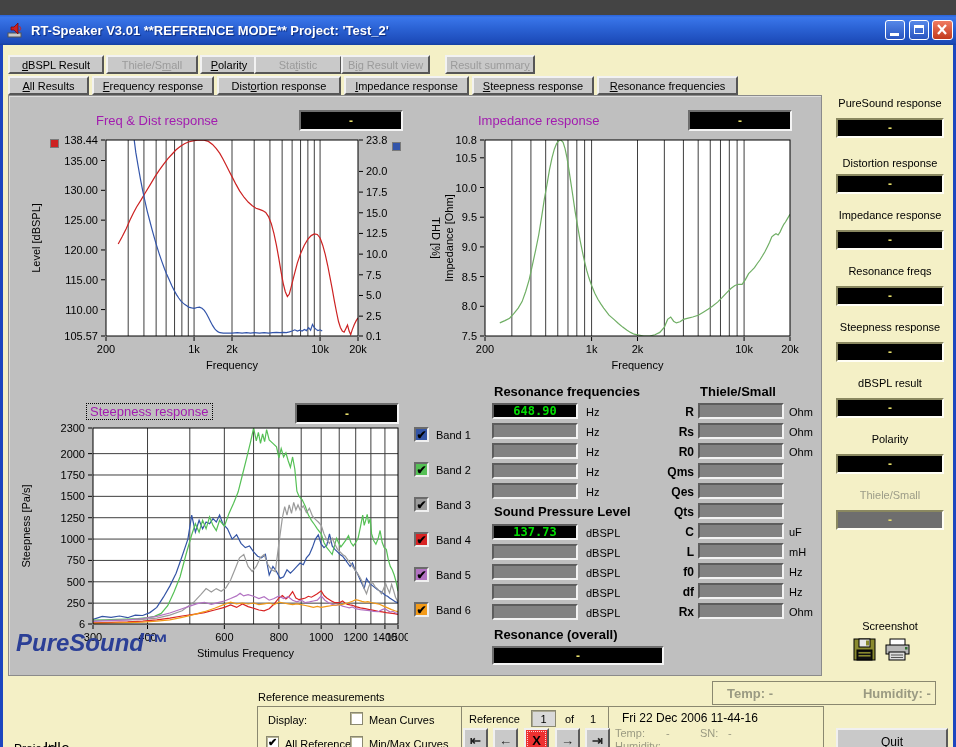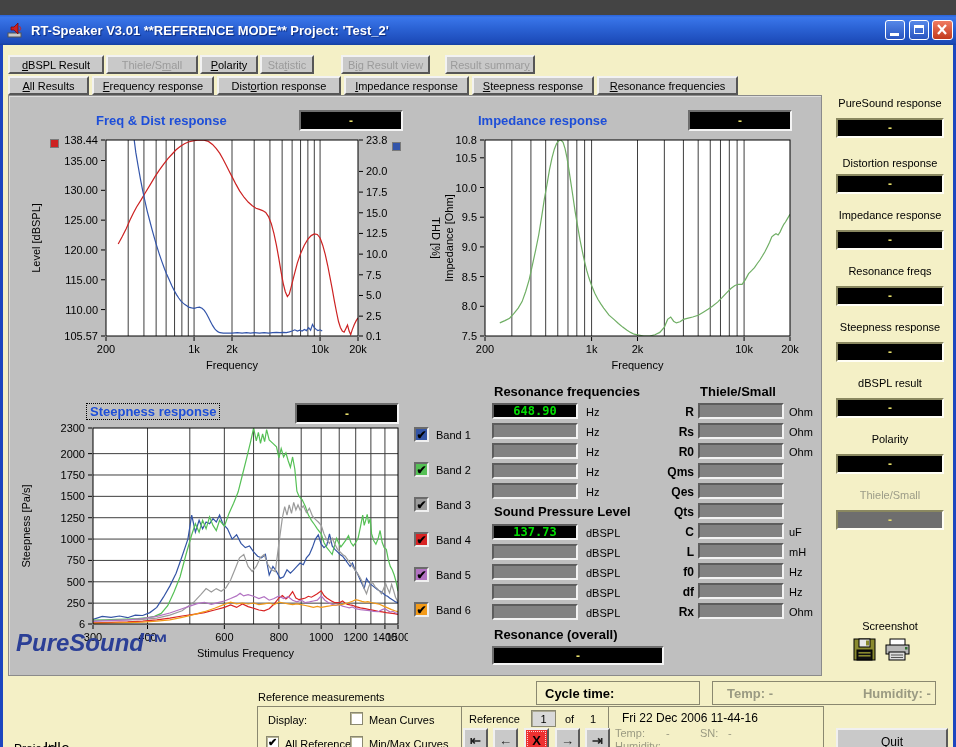--- a/index.html
+++ b/index.html
@@ -22,21 +22,21 @@
   
   .tab{position:absolute;height:19px;background:#c9c9c9;font-size:11px;color:#000;
     border-top:2px solid #f2f2f2;border-left:2px solid #f2f2f2;
     border-right:2px solid #565656;border-bottom:2px solid #565656;
     display:flex;align-items:center;justify-content:center;cursor:pointer;white-space:nowrap;}
   .tab.disabled{color:#9b9b9b;cursor:default;}
   .tab u{text-underline-offset:1px;}
   
   .panel{position:absolute;left:8px;top:80px;width:814px;height:581px;background:#bfbfbf;
     border:1px solid #8b8b8b;box-shadow:inset 1px 1px 0 #dedede;}
-  .charttitle{position:absolute;font-size:13px;font-weight:bold;color:#1d4ed8;white-space:nowrap;}
+  .charttitle{position:absolute;font-size:13px;font-weight:normal;color:#a21caf;white-space:nowrap;}
   .charttitle.focus{border:1px dotted #000;padding:0 3px;}
   .blackled{position:absolute;background:#000;border-top:2px solid #6e6e6e;border-left:2px solid #6e6e6e;
     border-bottom:2px solid #f4f4f4;border-right:2px solid #f4f4f4;
     display:flex;align-items:center;justify-content:center;}
   .blackled .dash{color:#e6de6b;font-size:12px;font-weight:bold;line-height:10px;}
   .swatch{position:absolute;width:9px;height:9px;border:1px solid #7a7a7a;}
   .bandrow{position:absolute;display:flex;align-items:center;gap:7px;}
   .bandbox{width:15px;height:15px;border-top:2px solid #6b6b6b;border-left:2px solid #6b6b6b;
     border-bottom:2px solid #efefef;border-right:2px solid #efefef;
     display:flex;align-items:center;justify-content:center;font-size:12px;font-weight:bold;color:#000;cursor:pointer;}
@@ -111,21 +111,21 @@
       <svg width="19" height="18" viewBox="0 0 19 18">
         <line x1="5" y1="4" x2="13" y2="13" stroke="#fff" stroke-width="2.2"></line>
         <line x1="13" y1="4" x2="5" y2="13" stroke="#fff" stroke-width="2.2"></line>
       </svg>
     </div>
   </div>
 
   <div class="tab" style="left:8px;top:40px;width:96px"><u>d</u>BSPL Result</div>
   <div class="tab disabled" style="left:106px;top:40px;width:92px">Thiele/S<u>m</u>all</div>
   <div class="tab" style="left:200px;top:40px;width:58px"><u>P</u>olarity</div>
-  <div class="tab disabled" style="left:260px;top:40px;width:54px">Sta<u>t</u>istic</div>
+  <div class="tab disabled" style="left:254px;top:40px;width:88px">Sta<u>t</u>istic</div>
   <div class="tab disabled" style="left:341px;top:40px;width:89px">B<u>i</u>g Result view</div>
   <div class="tab disabled" style="left:445px;top:40px;width:90px">Result summar<u>y</u></div>
 
   <div class="tab" style="left:8px;top:61px;width:81px"><u>A</u>ll Results</div>
   <div class="tab" style="left:92px;top:61px;width:122px"><u>F</u>requency response</div>
   <div class="tab" style="left:217px;top:61px;width:124px">Dist<u>o</u>rtion response</div>
   <div class="tab" style="left:344px;top:61px;width:125px"><u>I</u>mpedance response</div>
   <div class="tab" style="left:472px;top:61px;width:122px"><u>S</u>teepness response</div>
   <div class="tab" style="left:597px;top:61px;width:141px"><u>R</u>esonance frequencies</div>
 
@@ -531,23 +531,20 @@
     </div>
 
   <div class="smalllbl" style="left:622px;top:696px;font-size:12px">Fri 22 Dec 2006 11-44-16</div>
   <div class="smalllbl graylbl" style="left:615px;top:712px">Temp:</div>
   <div class="smalllbl graylbl" style="left:666px;top:712px">-</div>
   <div class="smalllbl graylbl" style="left:700px;top:712px">SN:</div>
   <div class="smalllbl graylbl" style="left:728px;top:712px">-</div>
   <div class="smalllbl graylbl" style="left:615px;top:725px">Humidity:</div>
   <div class="smalllbl graylbl" style="left:666px;top:725px">-</div>
 
-  <div class="cyclebox">
-      <span>Cycle time:</span>
-    </div>
   <div class="envbox">
     <span style="margin-left:14px">Temp: -</span>
     <span style="margin-left:90px">Humidity: -</span>
   </div>
 
   <div class="quit">
       <span>Quit</span>
     </div>
 
   <div class="smalllbl" style="left:14px;top:727px;font-size:12px">Project:</div>

